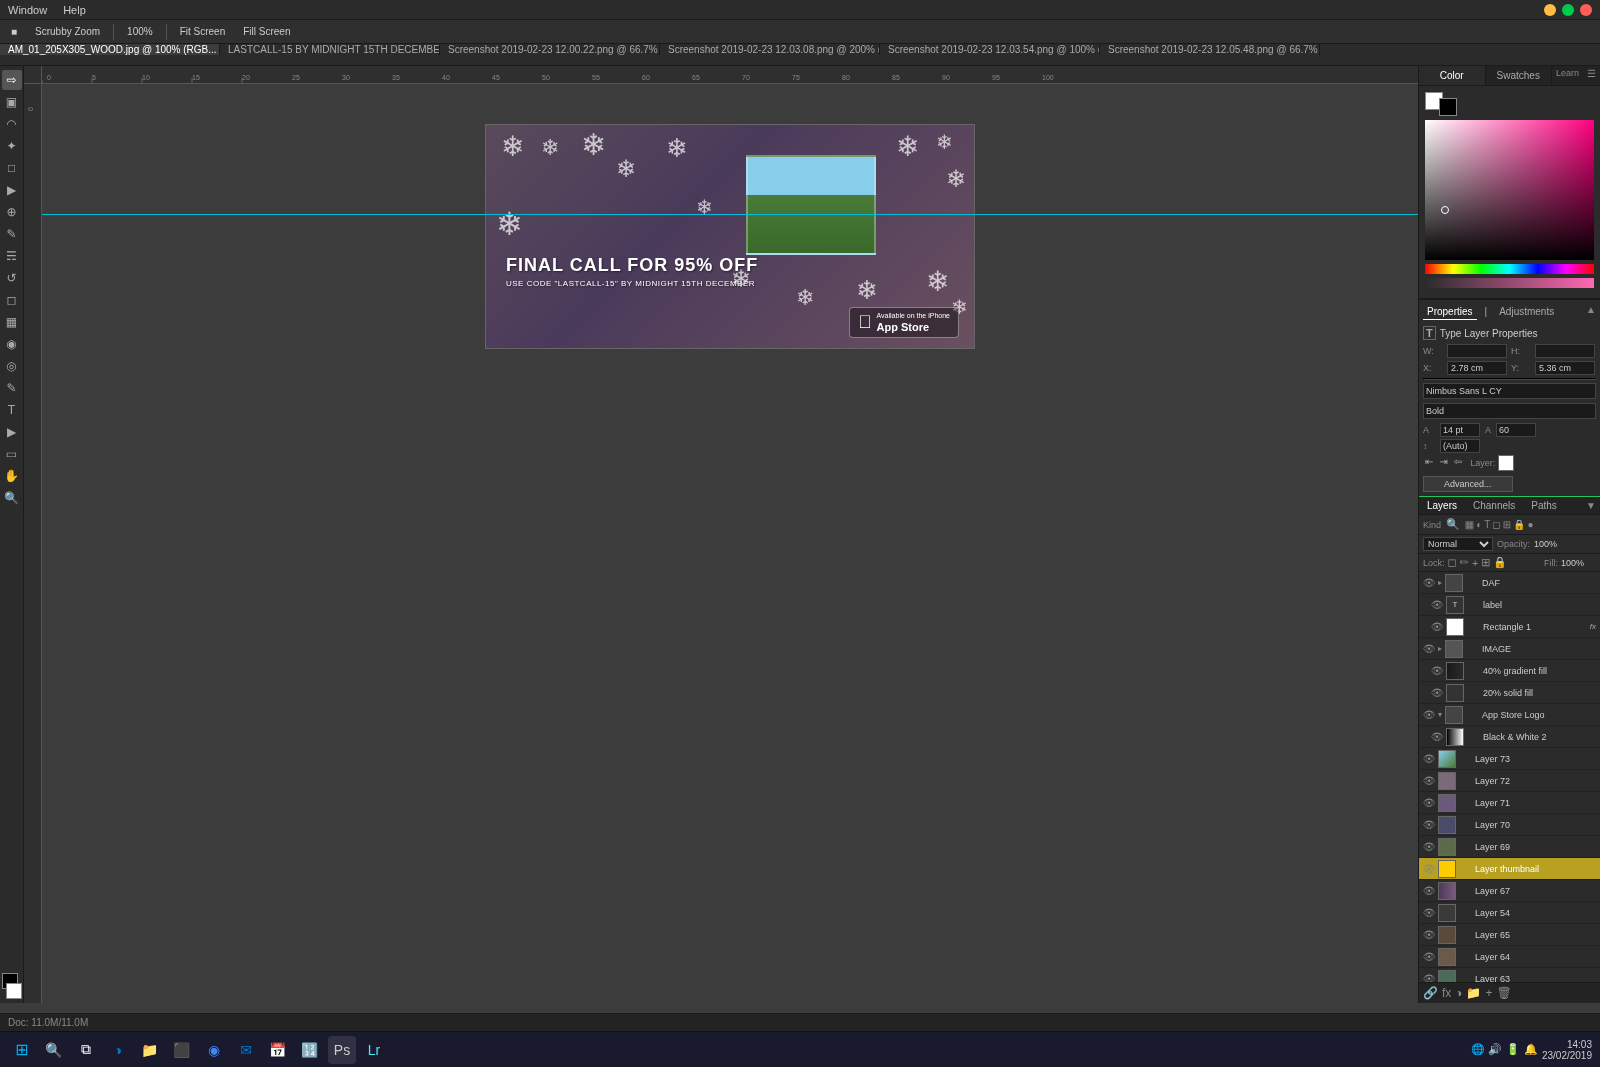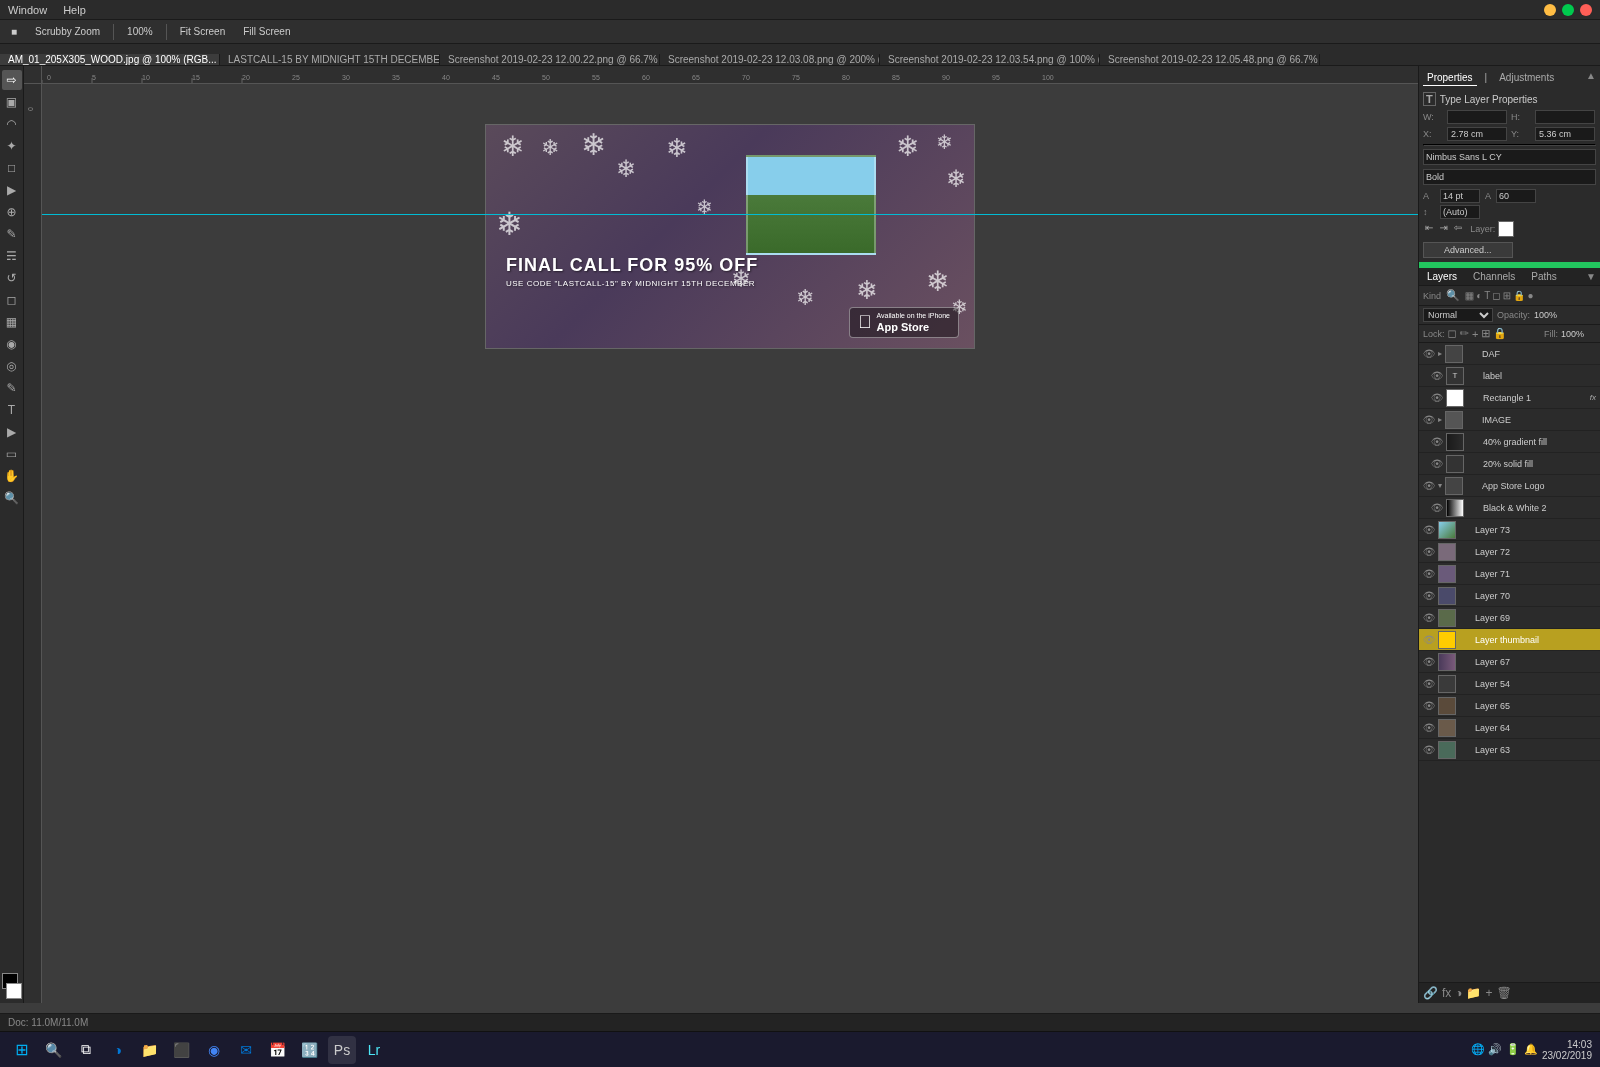--- a/index.html
+++ b/index.html
@@ -51,21 +51,21 @@
       width: 1px;
       height: 16px;
       background: #555;
     }
 
     
     .tabs-bar {
       background: #2b2b2b;
       height: 22px;
       display: flex;
-      align-items: flex-end;
+      align-items: flex-start;
       border-bottom: 1px solid #1a1a1a;
       overflow: hidden;
     }
     .tab {
       display: flex;
       align-items: center;
       padding: 0 8px;
       font-size: 10px;
       color: #aaa;
       cursor: pointer;
@@ -310,21 +310,21 @@
       width: 100%;
       height: 10px;
       background: linear-gradient(to right, #f00, #ff0, #0f0, #0ff, #00f, #f0f, #f00);
       cursor: pointer;
       margin-bottom: 4px;
     }
 
     
     .properties-panel {
       padding: 4px;
-      border-bottom: 6px solid #22c55e;
+      border-bottom: 1px solid #22c55e;
       font-size: 10px;
     }
     .prop-tabs {
       display: flex;
       gap: 4px;
       margin-bottom: 6px;
     }
     .prop-tab {
       font-size: 10px;
       color: #aaa;
@@ -796,20 +796,44 @@
               </div>
             </div>
           </div>
         </div>
       </div>
     </div>
   </div>
 
   <div class="right-panels">
 
+    <div style="border-bottom: 1px solid #1a1a1a;">
+      <div class="panel-tabs">
+        <div class="panel-tab active">Color</div>
+        <div class="panel-tab">Swatches</div>
+        <div style="margin-left: auto; padding: 2px 4px; color: #888; cursor: pointer; font-size: 9px;">Learn</div>
+        <div style="padding: 2px 4px; color: #888; cursor: pointer; font-size: 10px;">☰</div>
+      </div>
+
+      <div class="color-panel">
+
+        <div style="display: flex; gap: 4px; margin-bottom: 4px;">
+          <div style="width: 18px; height: 18px; background: #fff; border: 1px solid #888;"></div>
+          <div style="width: 18px; height: 18px; background: #000; border: 1px solid #888; margin-top: 6px; margin-left: -8px;"></div>
+        </div>
+
+        <div class="color-gradient">
+          <div class="color-indicator"></div>
+        </div>
+
+        <div class="hue-slider"></div>
+
+        <div style="width: 100%; height: 10px; background: linear-gradient(to right, transparent, #ff69b4); margin-bottom: 4px; cursor: pointer;"></div>
+      </div>
+    </div>
 
     <div class="properties-panel">
       <div class="prop-tabs">
         <div class="prop-tab active">Properties</div>
         <div class="prop-divider">|</div>
         <div class="prop-tab">Adjustments</div>
         <div style="margin-left: auto; font-size: 10px; color: #888; cursor: pointer;">▲</div>
       </div>
 
       

